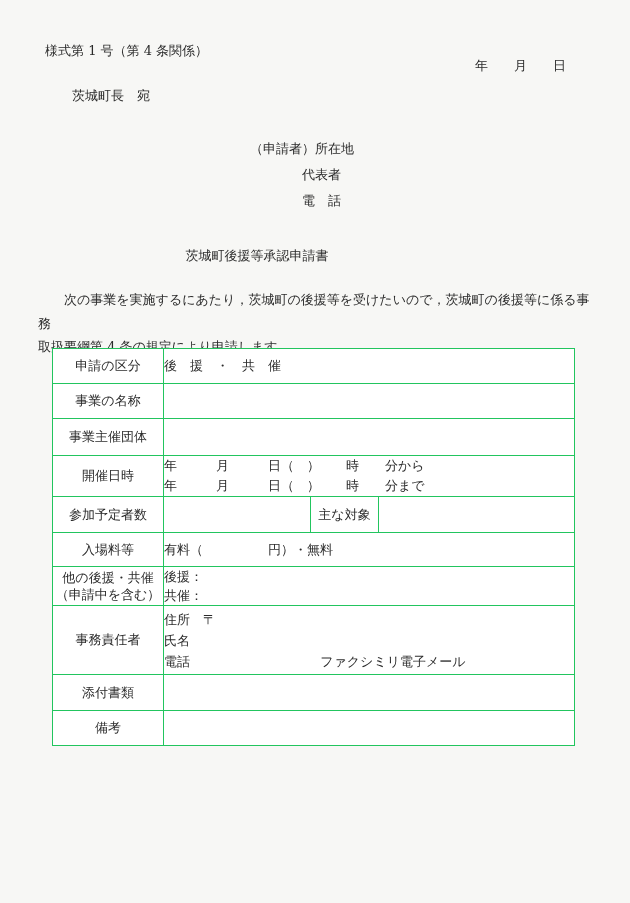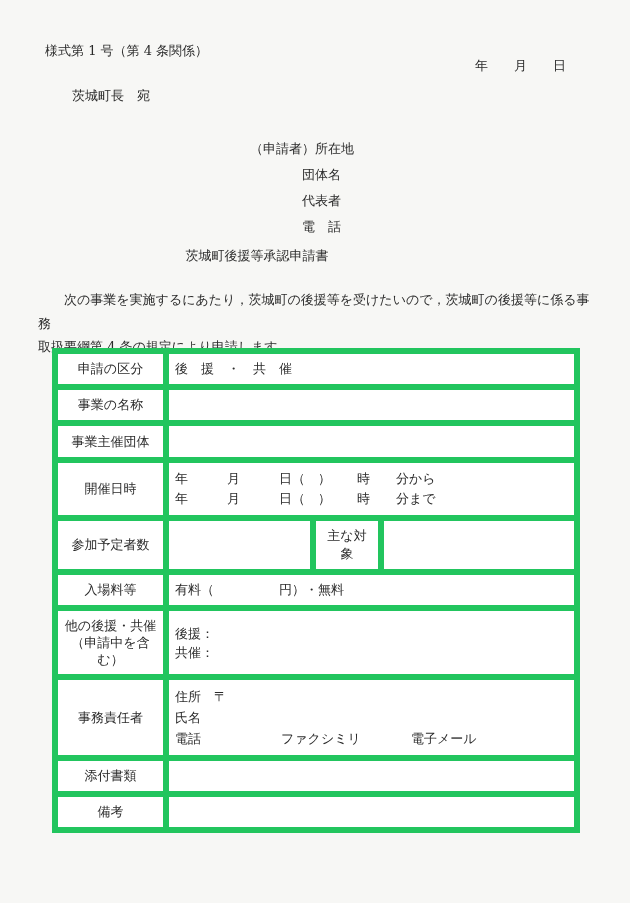--- a/index.html
+++ b/index.html
@@ -20,49 +20,48 @@
   .applicant .indent { padding-left: 52px; }
   .doc-title { left: 0; top: 247px; width: 514px; text-align: center; }
   .body-par { left: 38px; top: 288px; width: 560px; line-height: 23.5px; }
   table.form {
     position: absolute; left: 52px; top: 348px;
     width: 522px;
     border-collapse: collapse;
     table-layout: fixed;
   }
   table.form td {
-    border: 6px solid #22c55e;
+    border: 1px solid #22c55e;
     background: #ffffff;
-    padding: 6px;
+    padding: 0;
     vertical-align: middle;
     font-size: 13px;
     overflow: hidden;
   }
   td.lbl { text-align: center; }
   td.val { padding-left: 14px; }
   td.val-date { padding-left: 33px; line-height: 20px; }
   td.val-multi { padding-left: 14px; line-height: 19px; }
   td.val-contact { padding-left: 14px; line-height: 21px; }
   .contact-row span { display: inline-block; }
   .contact-phone { width: 106px; }
-  .contact-fax { width: 130px; }
+  .contact-fax { width: 130px; text-align: right; }
   .lbl-two-line { line-height: 17px; }
 </style>
 </head>
 <body>
 
 <div class="abs form-number">様式第 1 号（第 4 条関係）</div>
 
 <div class="abs date-line">年　　月　　日</div>
 
 <div class="abs addressee">茨城町長　宛</div>
 
 <div class="abs applicant">
   <div><span>（申請者）</span><span>所在地</span></div>
-  <div class="indent">団体名</div>
   <div class="indent">代表者</div>
   <div class="indent">電　話</div>
 </div>
 
 <div class="abs doc-title">茨城町後援等承認申請書</div>
 
 <div class="abs body-par">
   <div>　　次の事業を実施するにあたり，茨城町の後援等を受けたいので，茨城町の後援等に係る事務</div>
   <div>取扱要綱第 4 条の規定により申請します。</div>
 </div>

